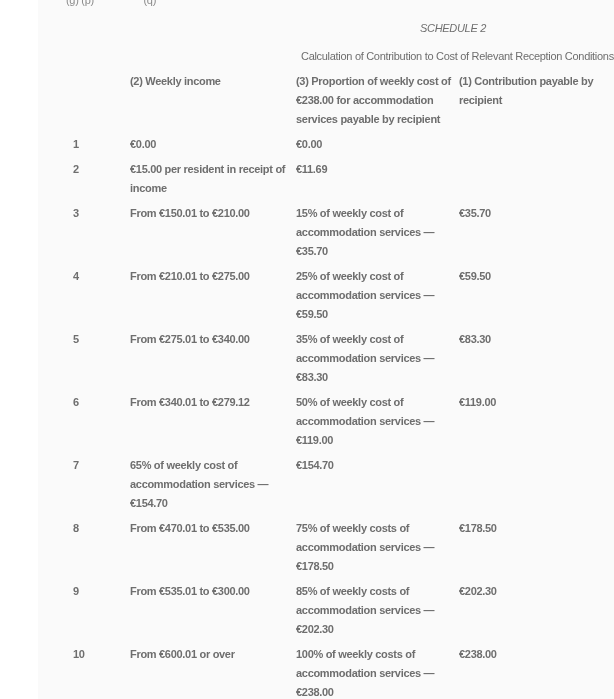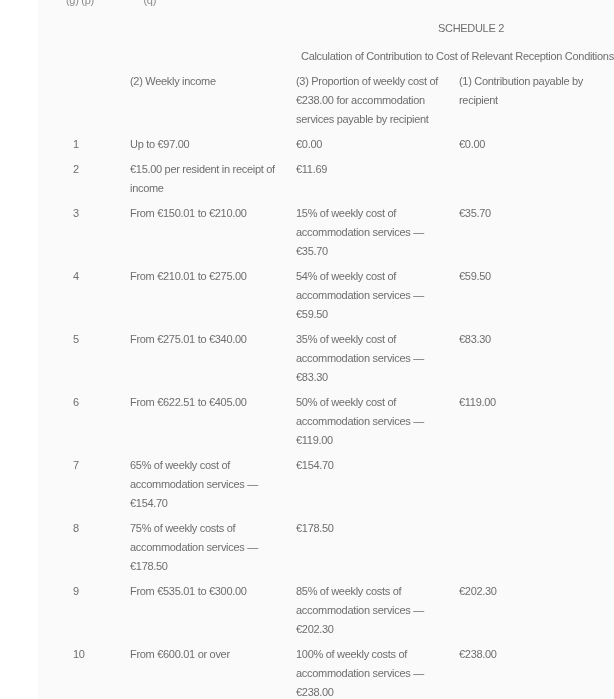--- a/index.html
+++ b/index.html
@@ -19,23 +19,24 @@
   .clipped-line {
     position: absolute;
     top: -9px;
     left: 28px;
     white-space: pre;
     opacity: 0.8;
   }
   .schedule-title {
     position: absolute;
     top: 19px;
-    left: 433px;
+    left: 415px;
     transform: translateX(-50%);
     white-space: nowrap;
+    font-style: italic;
   }
   .caption {
     position: absolute;
     top: 47px;
     left: 263px;
     white-space: nowrap;
   }
   .table {
     position: absolute;
     top: 69px;
@@ -44,20 +45,21 @@
   }
   .trow {
     display: grid;
     grid-template-columns: 57px 166px 163px 1fr;
     padding: 3px 0;
     align-items: start;
   }
   .cell {
     white-space: pre;
     line-height: 19px;
+    font-weight: bold;
   }
 </style>
 </head>
 <body>
 
 <div class="page">
 
   <div class="clipped-line">(g) (p)                  (q)</div>
 
   <div class="schedule-title">SCHEDULE 2</div>
@@ -72,71 +74,71 @@
       <div class="cell">(3) Proportion of weekly cost of
 €238.00 for accommodation
 services payable by recipient</div>
       <div class="cell">(1) Contribution payable by
 recipient</div>
     </div>
 
     <div>
         <div class="trow">
     <div class="cell">1</div>
-    <div class="cell">Up to €97.00</div>
     <div class="cell">€0.00</div>
     <div class="cell">€0.00</div>
   </div>
         <div class="trow">
     <div class="cell">2</div>
     <div class="cell">€15.00 per resident in receipt of
 income</div>
     <div class="cell">€11.69</div>
   </div>
         <div class="trow">
     <div class="cell">3</div>
     <div class="cell">From €150.01 to €210.00</div>
     <div class="cell">15% of weekly cost of
 accommodation services —
 €35.70</div>
     <div class="cell">€35.70</div>
   </div>
         <div class="trow">
     <div class="cell">4</div>
     <div class="cell">From €210.01 to €275.00</div>
-    <div class="cell">54% of weekly cost of
+    <div class="cell">25% of weekly cost of
 accommodation services —
 €59.50</div>
     <div class="cell">€59.50</div>
   </div>
         <div class="trow">
     <div class="cell">5</div>
     <div class="cell">From €275.01 to €340.00</div>
     <div class="cell">35% of weekly cost of
 accommodation services —
 €83.30</div>
     <div class="cell">€83.30</div>
   </div>
         <div class="trow">
     <div class="cell">6</div>
-    <div class="cell">From €622.51 to €405.00</div>
+    <div class="cell">From €340.01 to €279.12</div>
     <div class="cell">50% of weekly cost of
 accommodation services —
 €119.00</div>
     <div class="cell">€119.00</div>
   </div>
         <div class="trow">
     <div class="cell">7</div>
     <div class="cell">65% of weekly cost of
 accommodation services —
 €154.70</div>
     <div class="cell">€154.70</div>
   </div>
         <div class="trow">
     <div class="cell">8</div>
+    <div class="cell">From €470.01 to €535.00</div>
     <div class="cell">75% of weekly costs of
 accommodation services —
 €178.50</div>
     <div class="cell">€178.50</div>
   </div>
         <div class="trow">
     <div class="cell">9</div>
     <div class="cell">From €535.01 to €300.00</div>
     <div class="cell">85% of weekly costs of
 accommodation services —

